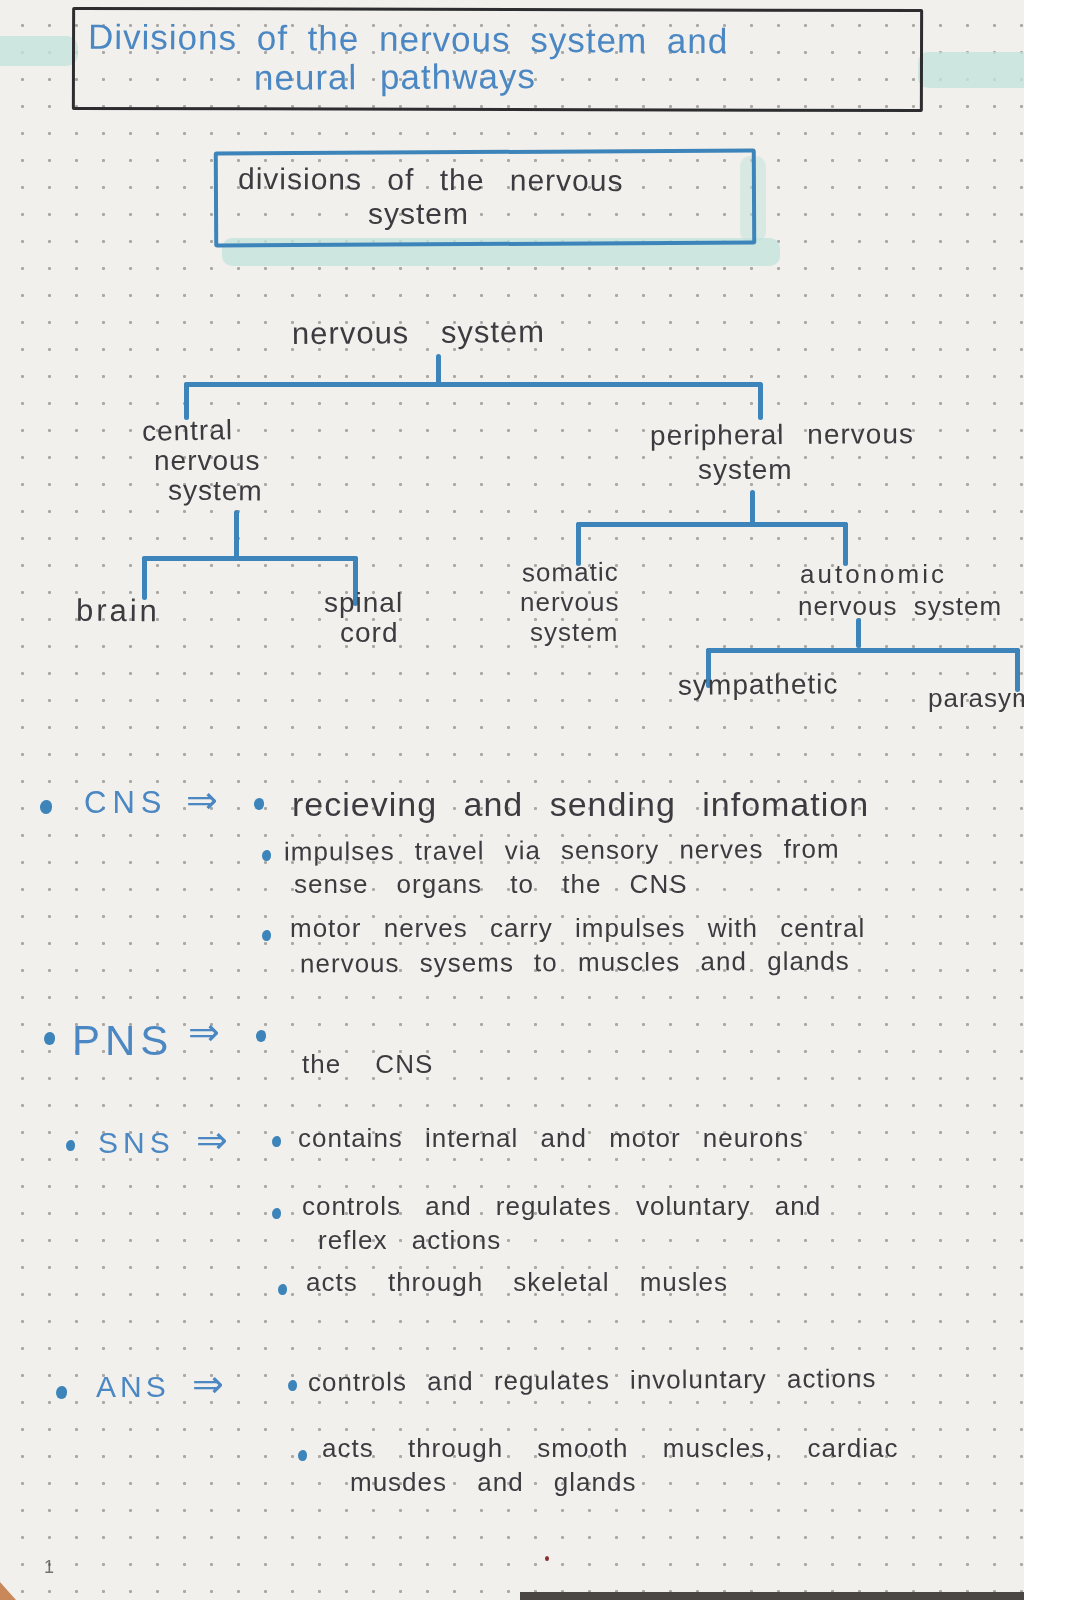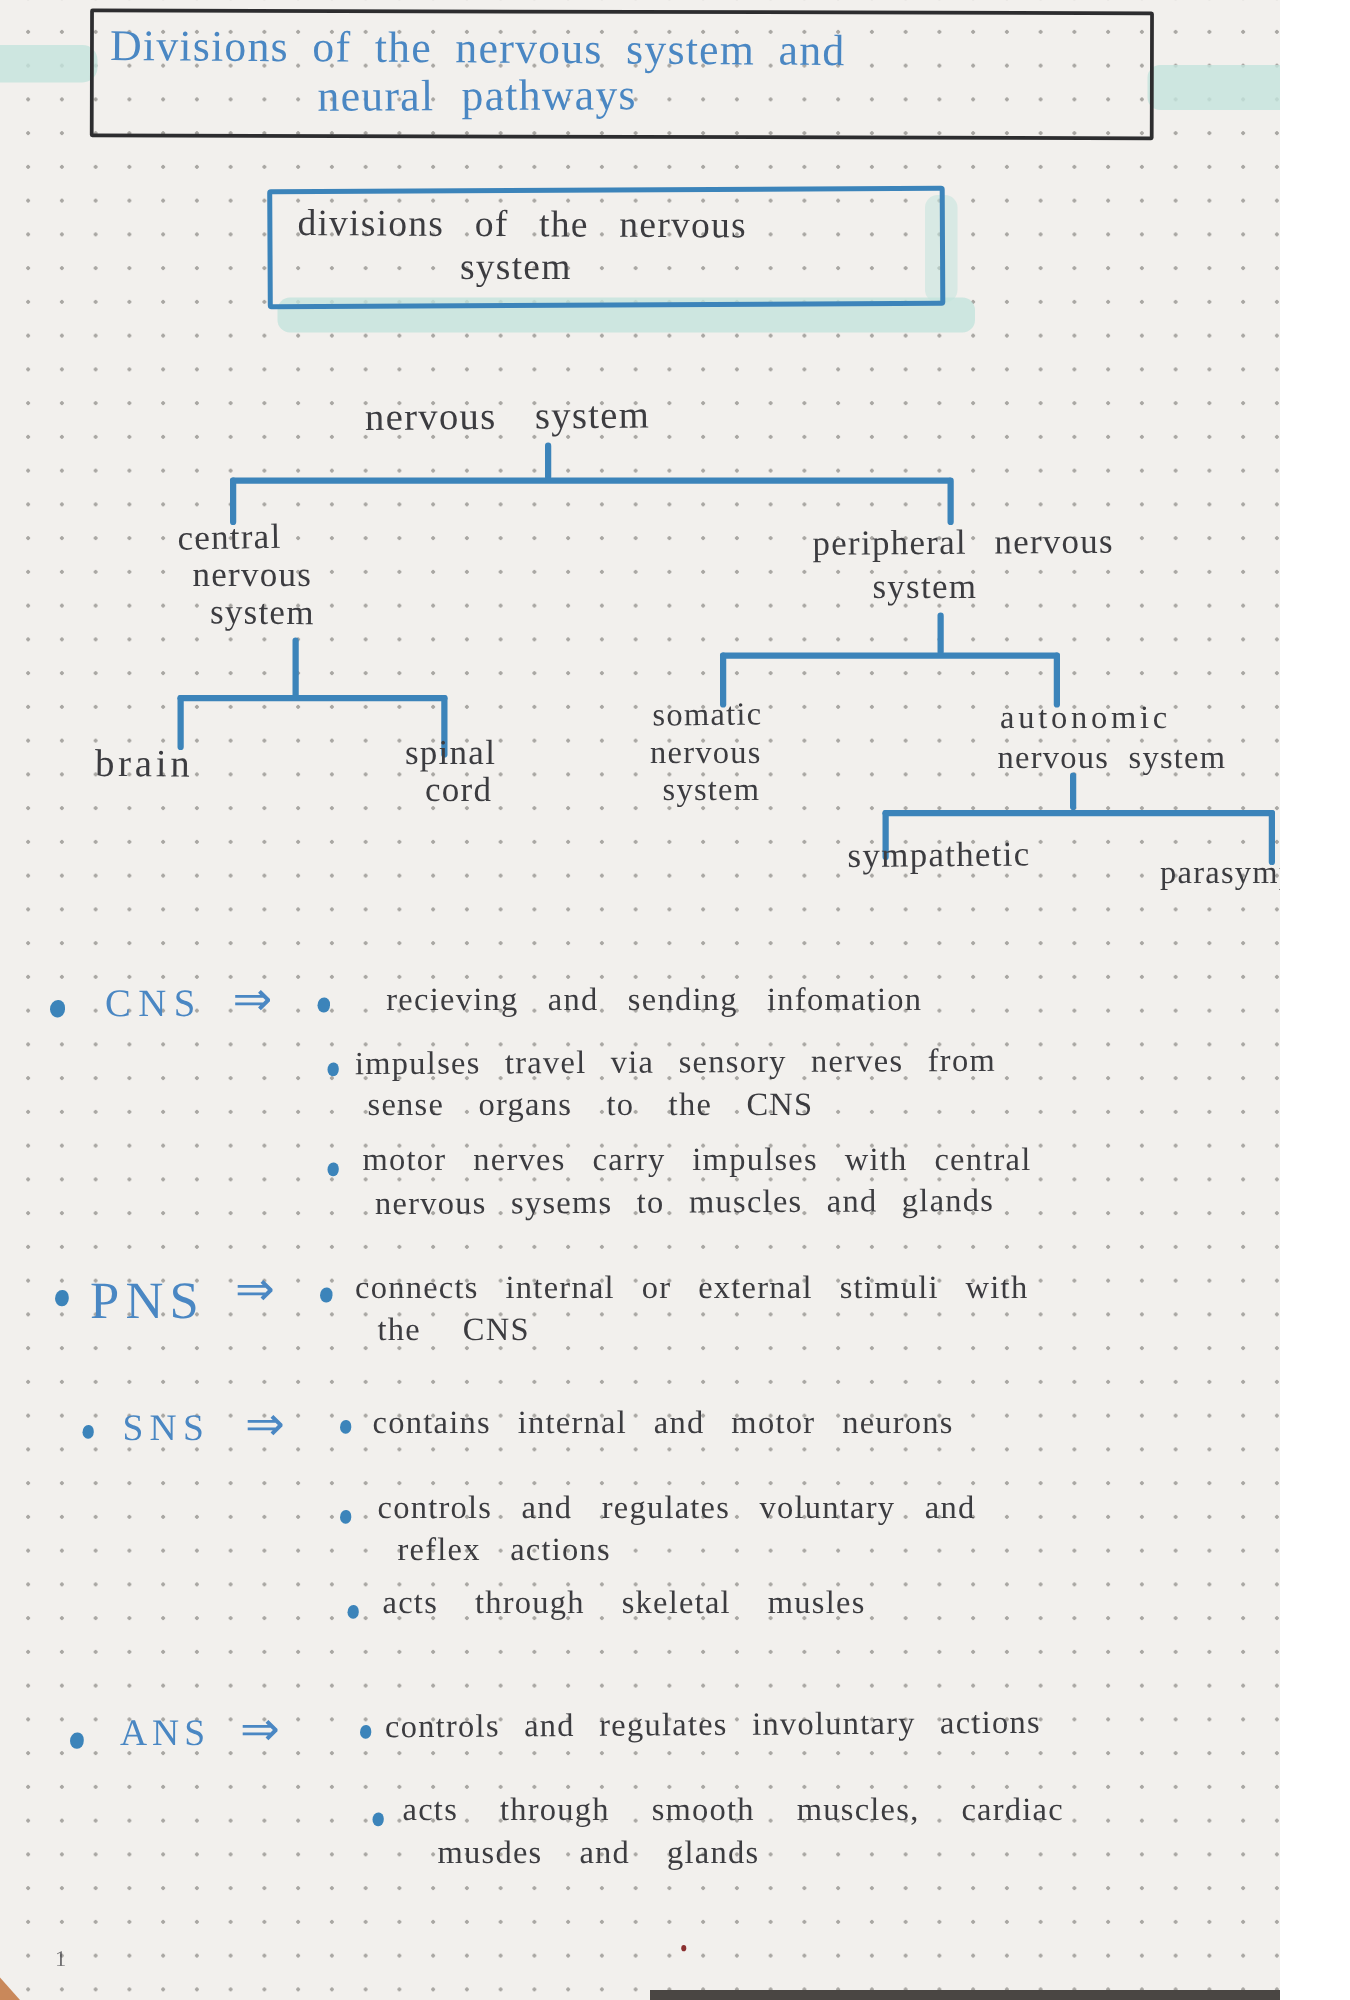--- a/index.html
+++ b/index.html
@@ -5,21 +5,21 @@
   :root{
     --paper:#f2f0ed; --dot:#a9a7a3; --dark-ink:#3c3c40; --blue-ink:#4a87c3;
     --tree-blue:#3c84ba; --mint:#c3e4dc; --box-black:#2d2d2f;
   }
   html,body{margin:0;padding:0;}
   #page{
     position:relative; width:1024px; height:1600px; overflow:hidden;
     background-color:var(--paper);
     background-image:radial-gradient(circle, var(--dot) 1.3px, rgba(0,0,0,0) 1.7px);
     background-size:27px 27px; background-position:9px 12px;
-    font-family:Liberation Serif, serif;
+    font-family:Liberation Sans, sans-serif;
   }
   .hw{position:absolute; color:var(--dark-ink); white-space:nowrap; letter-spacing:1px; line-height:1.1;}
   .blue{color:var(--blue-ink);}
   .band{position:absolute; background:var(--mint); opacity:.8; border-radius:10px;}
   .box{position:absolute; background:transparent;}
   .hline{position:absolute; height:4.5px; background:var(--tree-blue); border-radius:3px;}
   .vline{position:absolute; width:4.5px; background:var(--tree-blue); border-radius:3px;}
   .dot{position:absolute; background:var(--tree-blue); border-radius:55% 45% 50% 50%;}
   .footer-strip{position:absolute; background:#4a4643;}
   .corner-tri{position:absolute; width:0; height:0; border-style:solid;}
@@ -81,33 +81,32 @@
   <div class="hline" style="left:706px;top:648px;width:314px;"></div>
   <div class="vline" style="left:706px;top:648px;height:40px;"></div>
   <div class="vline" style="left:1015px;top:648px;height:44px;"></div>
   <div class="hw" style="left:678px;top:670px;font-size:28px;transform:rotate(-.5deg);">sympathetic</div>
   <div class="hw" style="left:928px;top:684px;font-size:26px;">parasympathet</div>
 
   <div class="dot" style="left:40px;top:800px;width:12px;height:14px;"></div>
   <div class="hw blue" style="left:84px;top:786px;font-size:31px;letter-spacing:6px;">CNS</div>
   <div class="hw blue" style="left:186px;top:780px;font-size:38px;">⇒</div>
   <div class="dot" style="left:254px;top:798px;width:10px;height:12px;"></div>
-  <div class="hw" style="left:309px;top:786px;font-size:26px;word-spacing:16px;">recieving and sending infomation</div>
+  <div class="hw" style="left:292px;top:786px;font-size:34px;word-spacing:16px;">recieving and sending infomation</div>
   <div class="dot" style="left:262px;top:850px;width:9px;height:11px;"></div>
   <div class="hw" style="left:284px;top:836px;font-size:26px;word-spacing:12px;transform:rotate(-.3deg);">impulses travel via sensory nerves from</div>
   <div class="hw" style="left:294px;top:870px;font-size:26px;word-spacing:20px;">sense organs to the CNS</div>
   <div class="dot" style="left:262px;top:930px;width:9px;height:11px;"></div>
   <div class="hw" style="left:290px;top:914px;font-size:26px;word-spacing:14px;">motor nerves carry impulses with central</div>
   <div class="hw" style="left:300px;top:948px;font-size:26px;word-spacing:12px;transform:rotate(-.3deg);">nervous sysems to muscles and glands</div>
 
   <div class="dot" style="left:44px;top:1032px;width:11px;height:13px;"></div>
   <div class="hw blue" style="left:72px;top:1018px;font-size:42px;letter-spacing:5px;">PNS</div>
   <div class="hw blue" style="left:188px;top:1012px;font-size:38px;">⇒</div>
   <div class="dot" style="left:256px;top:1030px;width:10px;height:12px;"></div>
-  <div class="hw" style="left:284px;top:1016px;font-size:26px;word-spacing:14px;">connects internal or external stimuli with</div>
   <div class="hw" style="left:302px;top:1050px;font-size:26px;word-spacing:26px;">the CNS</div>
 
   <div class="dot" style="left:66px;top:1140px;width:9px;height:11px;"></div>
   <div class="hw blue" style="left:98px;top:1126px;font-size:30px;letter-spacing:5px;">SNS</div>
   <div class="hw blue" style="left:196px;top:1120px;font-size:38px;">⇒</div>
   <div class="dot" style="left:272px;top:1136px;width:9px;height:11px;"></div>
   <div class="hw" style="left:298px;top:1124px;font-size:26px;word-spacing:14px;">contains internal and motor neurons</div>
   <div class="dot" style="left:272px;top:1208px;width:9px;height:11px;"></div>
   <div class="hw" style="left:302px;top:1192px;font-size:26px;word-spacing:16px;">controls and regulates voluntary and</div>
   <div class="hw" style="left:318px;top:1226px;font-size:26px;word-spacing:16px;">reflex actions</div>

